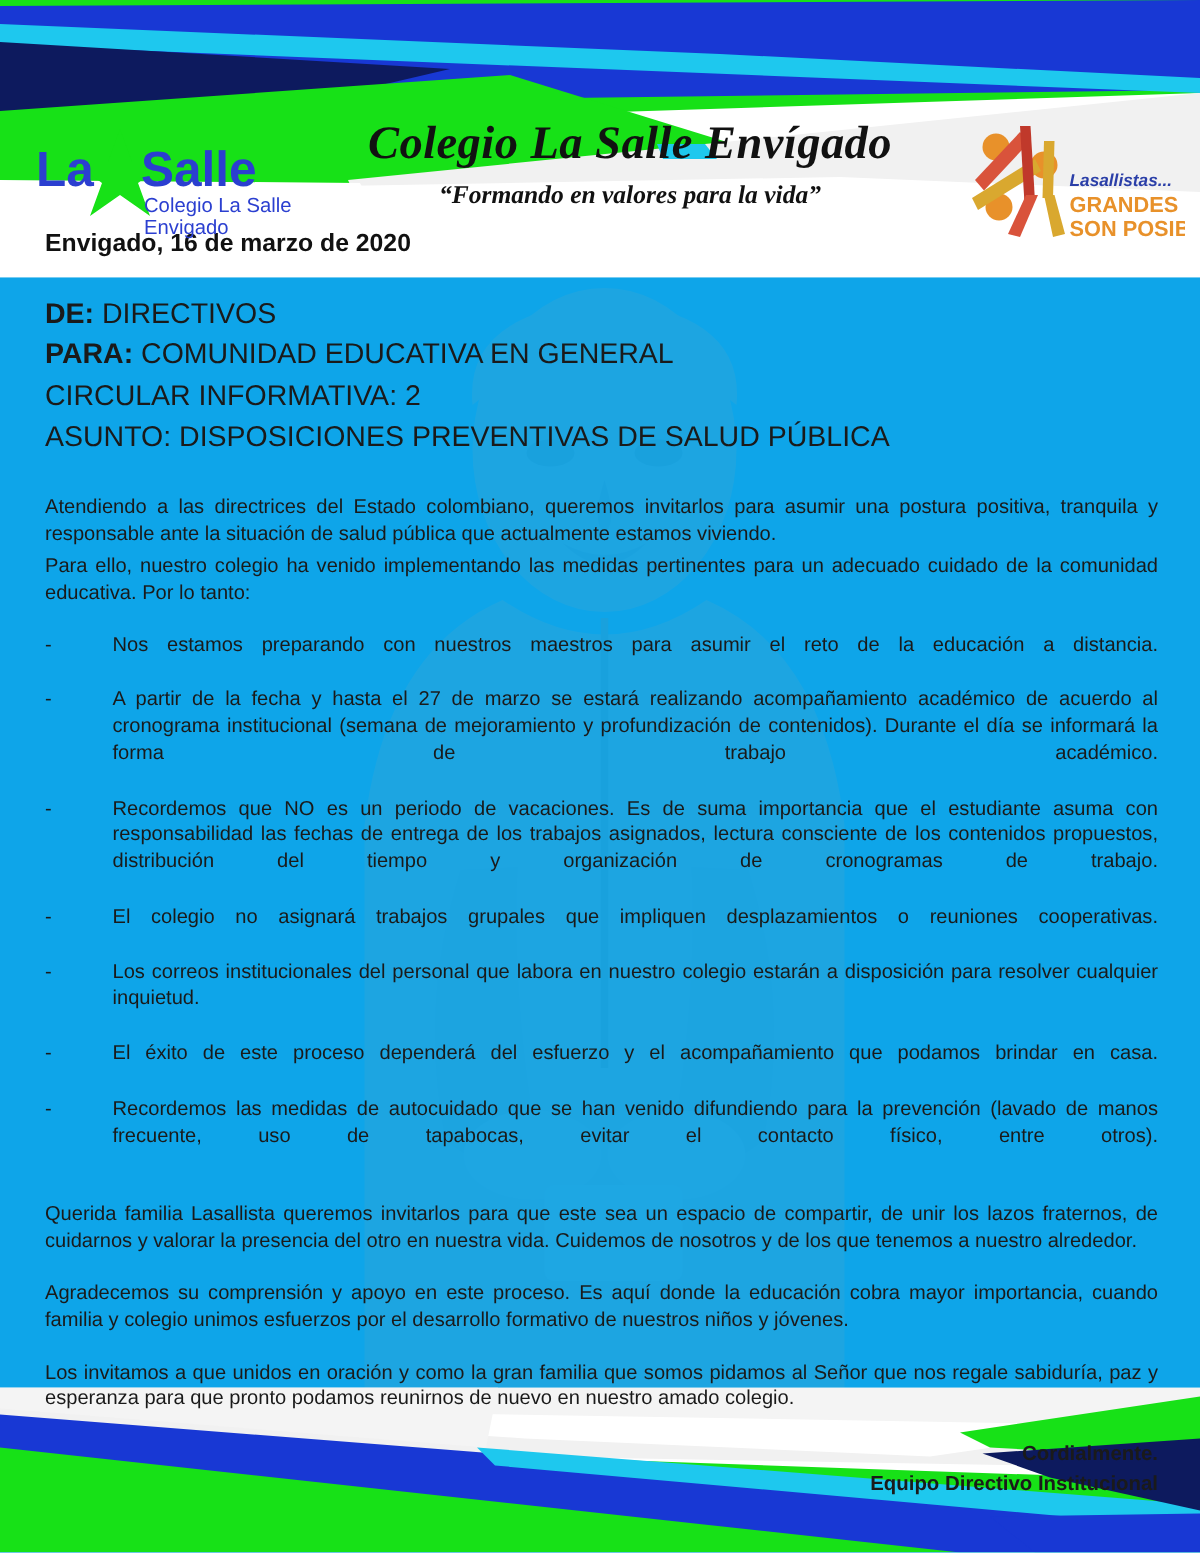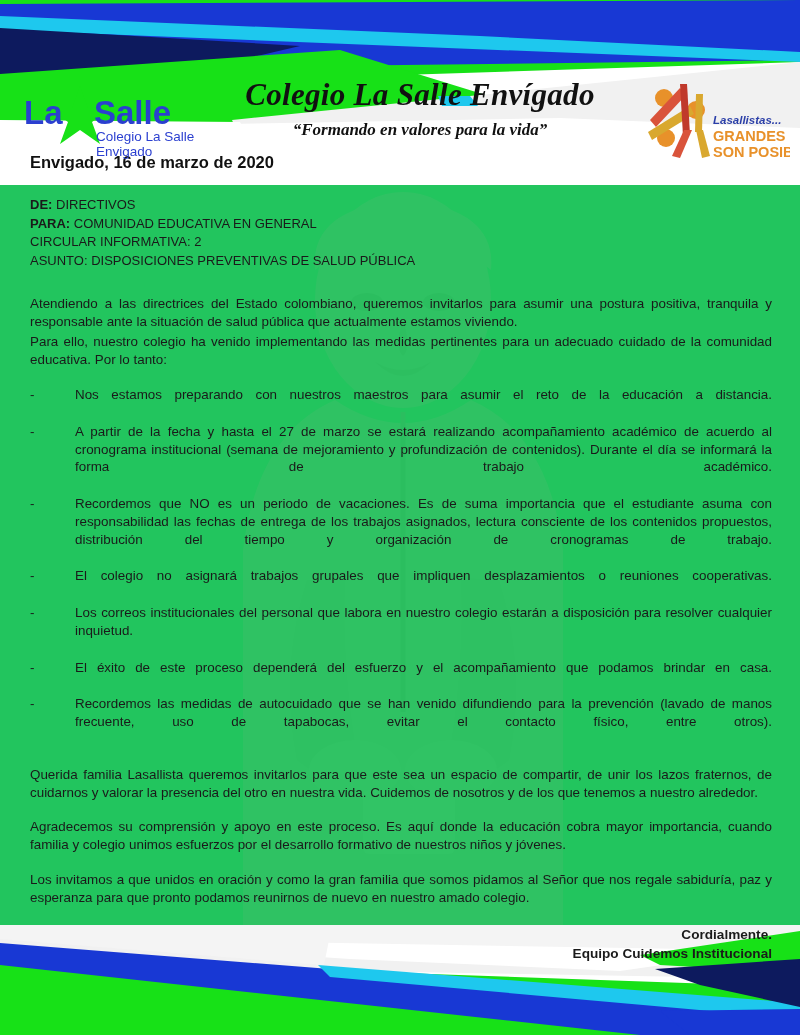--- a/index.html
+++ b/index.html
@@ -6,21 +6,21 @@
   body{
     width:800px;height:1035px;
     background:#ffffff;
     font-family:"Liberation Sans", sans-serif;
     overflow:hidden;
     position:relative;
   }
   .page{
     position:relative;
     width:800px;height:1035px;
-    background:#22c55e;
+    background:#0ea5e9;
     overflow:hidden;
   }
 
   
   .banner{position:absolute;left:0;top:0;width:800px;pointer-events:none;}
   .banner svg{display:block;}
   .banner-top{top:0;height:185px;z-index:3;}
   .banner-bottom{top:925px;height:110px;z-index:3;}
 
   
@@ -81,21 +81,21 @@
     font-size:13.4px;
     line-height:1.33;
   }
   .date-line{
     font-weight:bold;
     font-size:16.5px;
     color:#111;
     margin:0 0 22px 0;
   }
   .meta{margin:0 0 24px 0;}
-  .meta-row{font-size:13px;line-height:1.44;color:#1a1a1a;}
+  .meta-row{font-size:19px;line-height:1.44;color:#1a1a1a;}
   .meta-row .k{font-weight:bold;}
   .meta-row.all-bold{font-weight:normal;}
   .greeting{
     font-weight:bold;
     font-size:13.8px;
     margin:0 0 20px 0;
   }
   p.para{
     margin:0 0 3px 0;
     text-align:justify;
@@ -257,21 +257,21 @@
         <span class="txt">Recordemos las medidas de autocuidado que se han venido difundiendo para la prevención (lavado de manos frecuente, uso de tapabocas, evitar el contacto físico, entre otros).</span>
       </div>
     </div>
 
     <p class="para gap">Querida familia Lasallista queremos invitarlos para que este sea un espacio de compartir, de unir los lazos fraternos, de cuidarnos y valorar la presencia del otro en nuestra vida. Cuidemos de nosotros y de los que tenemos a nuestro alrededor.</p>
     <p class="para gap">Agradecemos su comprensión y apoyo en este proceso. Es aquí donde la educación cobra mayor importancia, cuando familia y colegio unimos esfuerzos por el desarrollo formativo de nuestros niños y jóvenes.</p>
     <p class="para gap">Los invitamos a que unidos en oración y como la gran familia que somos pidamos al Señor que nos regale sabiduría, paz y esperanza para que pronto podamos reunirnos de nuevo en nuestro amado colegio.</p>
 
     <div class="sign">
       <div>Cordialmente.</div>
-      <div>Equipo Cuidemos Institucional</div>
+      <div>Equipo Directivo Institucional</div>
     </div>
   </div>
 
   <div class="banner banner-bottom">
     <svg viewBox="0 0 800 110" width="800" height="110" xmlns="http://www.w3.org/2000/svg">
       <rect x="0" y="0" width="800" height="110" fill="#ffffff"></rect>
 
       <polygon points="0,0 800,0 800,26 0,12" fill="#f4f4f4"></polygon>
       <polygon points="0,10 350,34 620,46 800,20 800,54 350,46 0,22" fill="#f1f1f1"></polygon>
 

